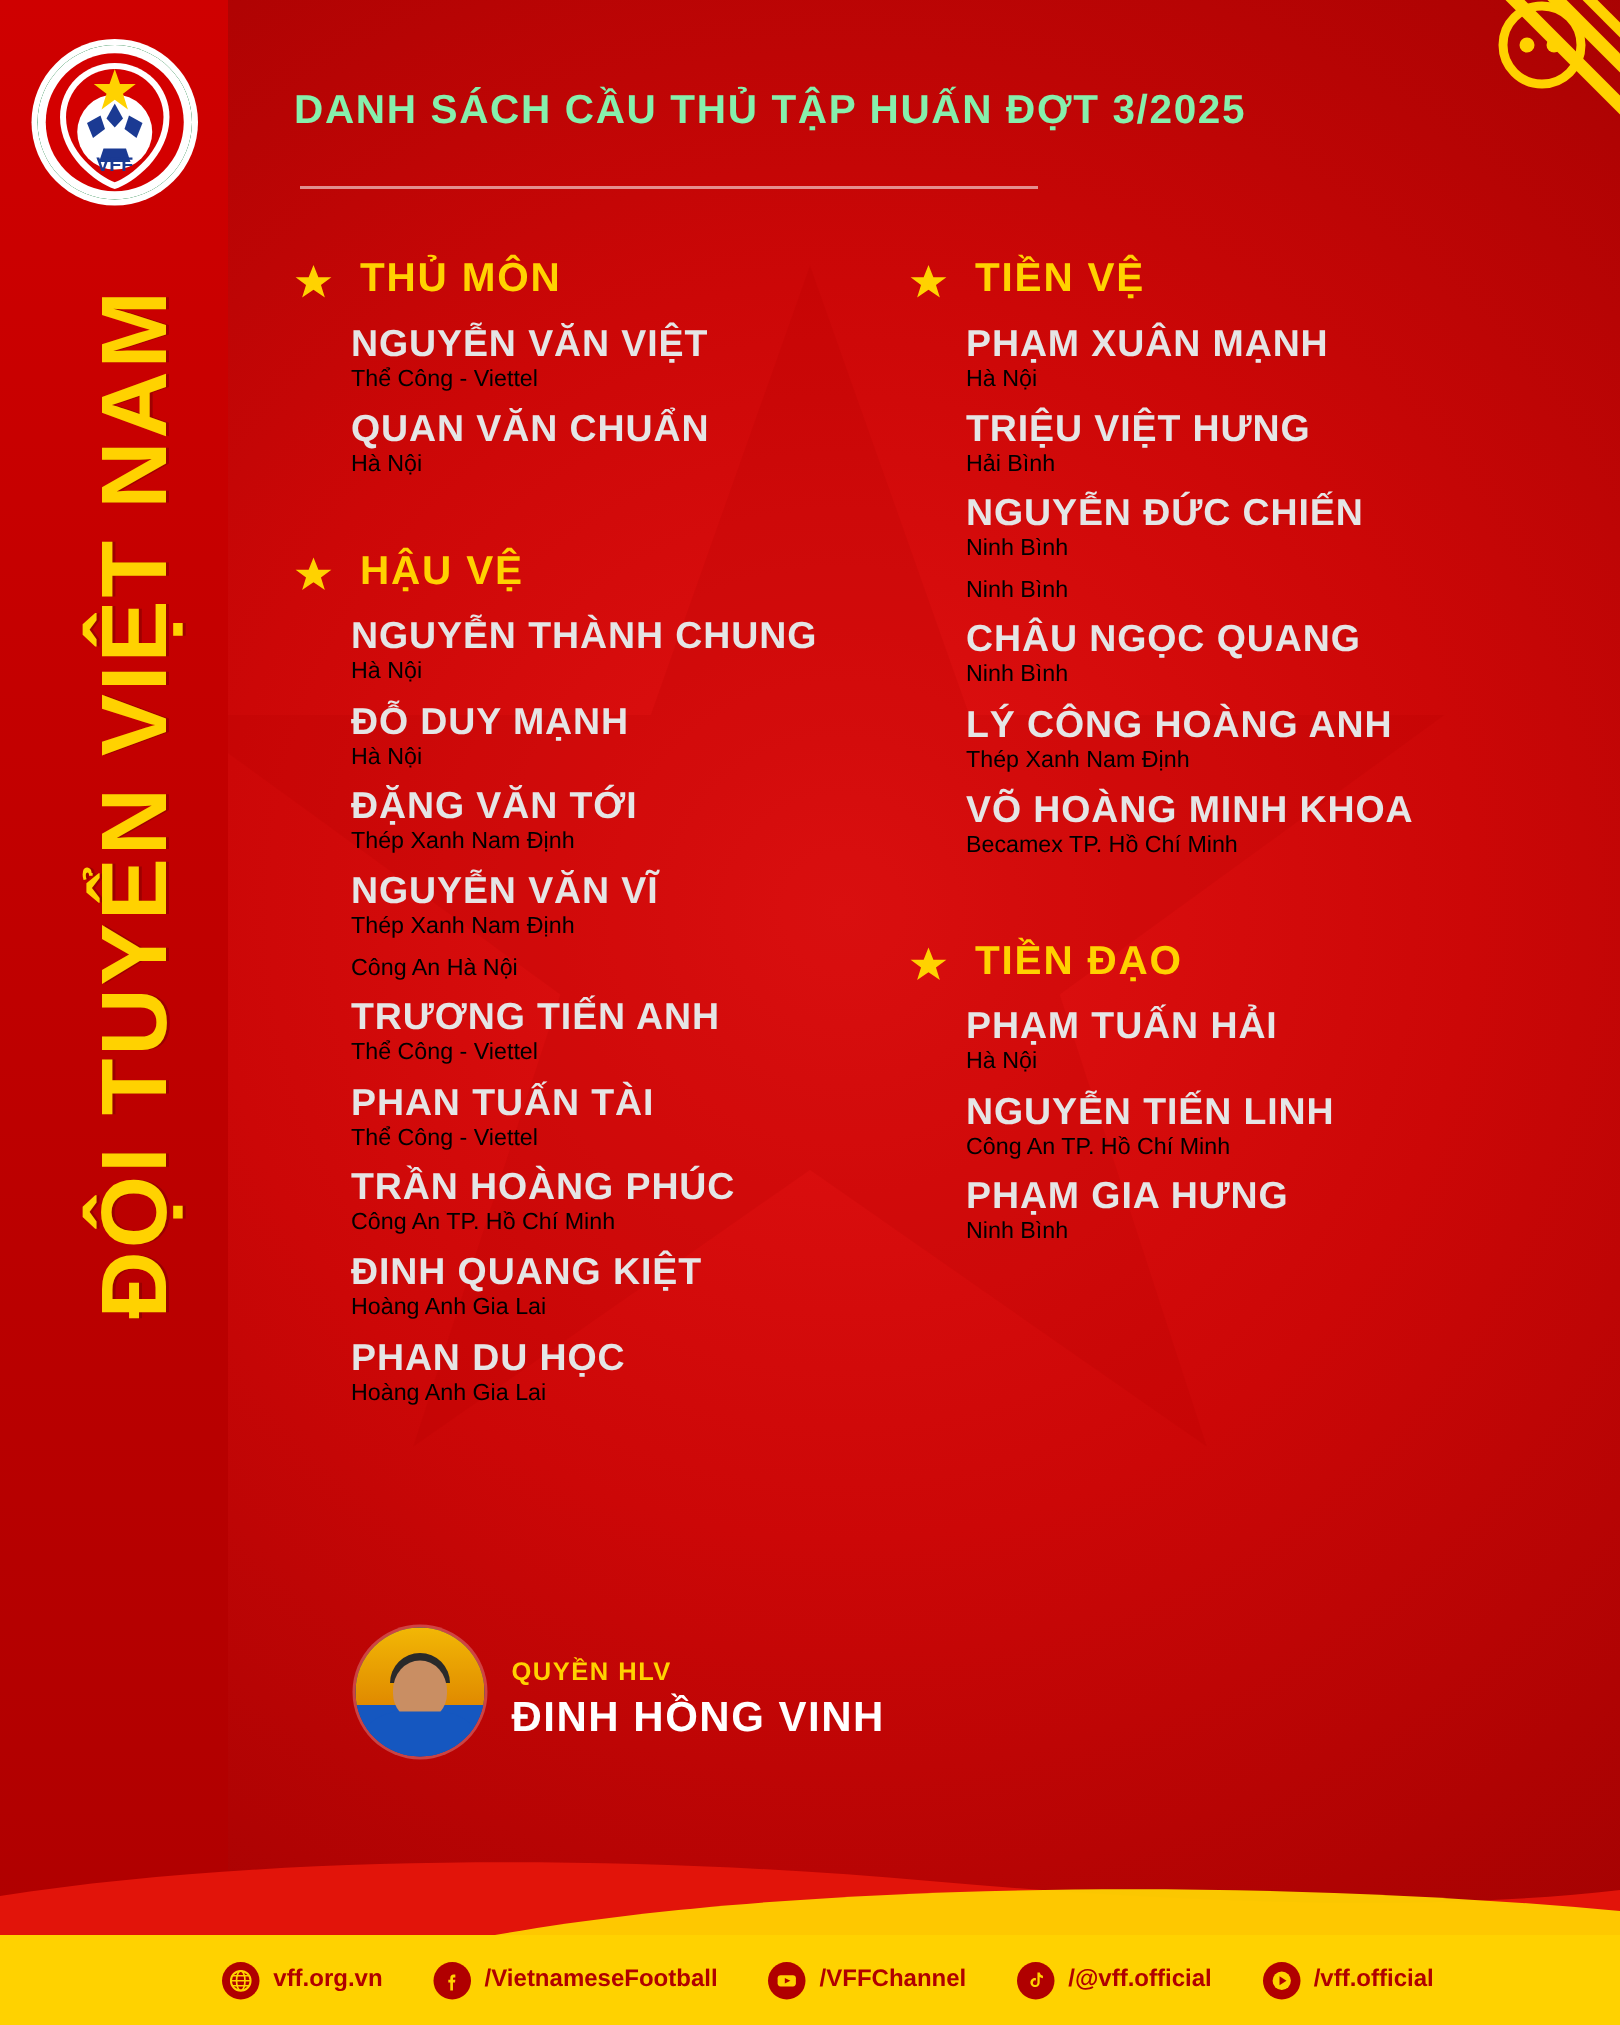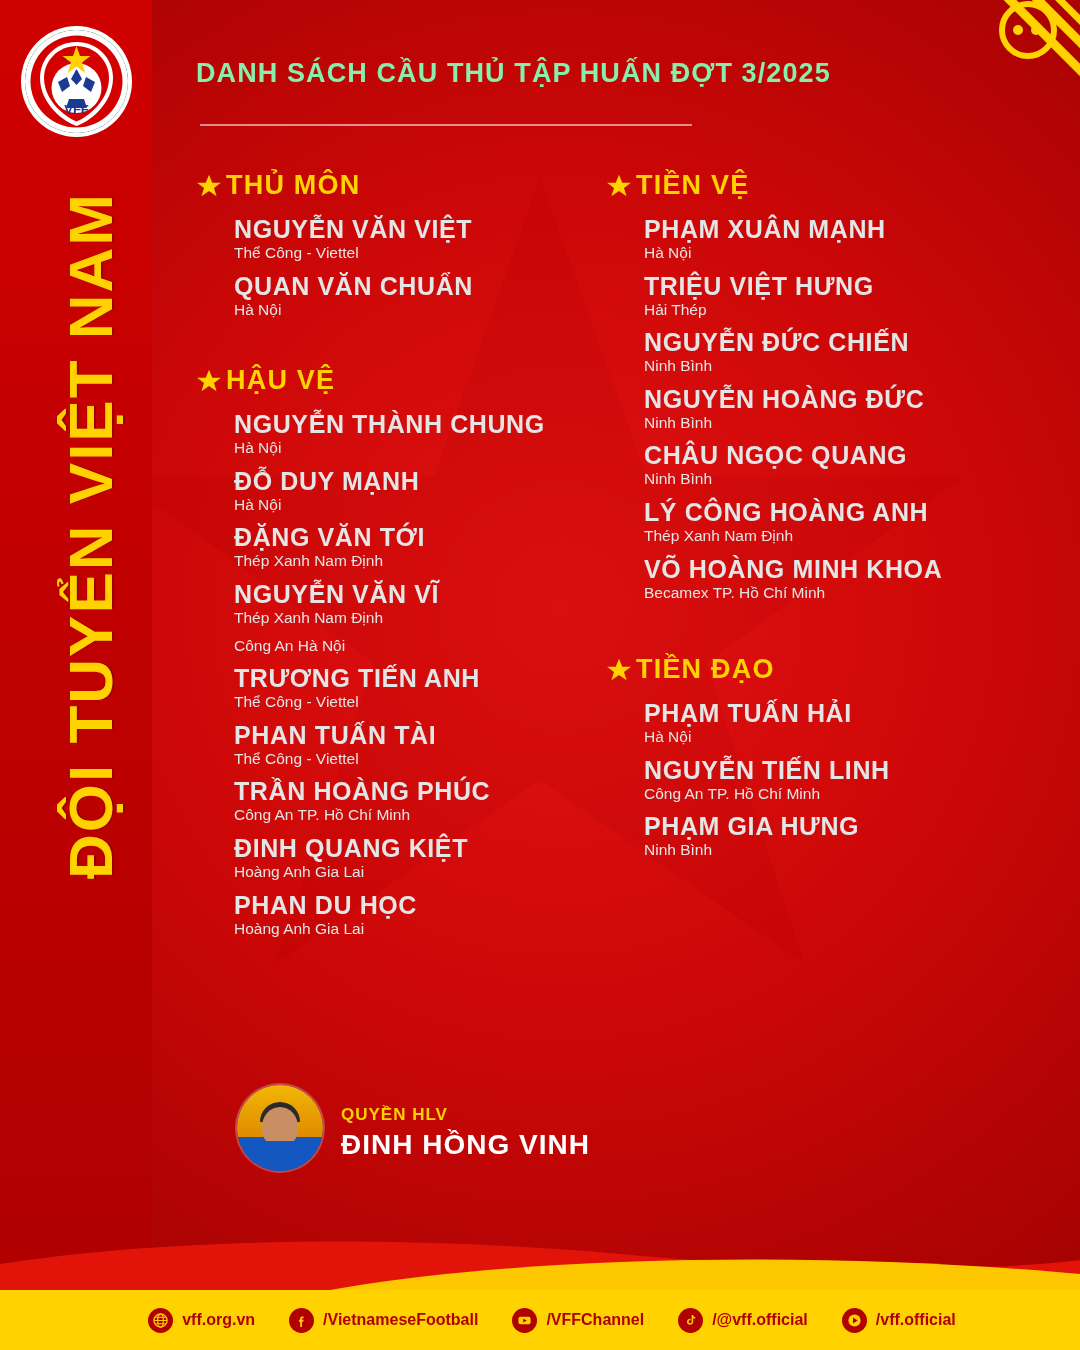--- a/index.html
+++ b/index.html
@@ -112,22 +112,22 @@
   .col {
     position: absolute;
     top: 170px;
   }
   .col-left { left: 196px; width: 390px; }
   .col-right { left: 606px; width: 400px; }
 
   .group { margin-bottom: 4px; }
   .group-head {
     display: flex;
-    align-items: center;
-    gap: 4px;
+    align-items: flex-end;
+    gap: 18px;
     margin-bottom: 14px;
   }
   .star-icon {
     width: 26px; height: 26px;
     flex: 0 0 auto;
     color: #ffd200;
   }
   .star-icon svg { display:block; width:100%; height:100%; }
   .group-title {
     font-size: 27px;
@@ -140,21 +140,21 @@
   .player-name {
     font-size: 25px;
     font-weight: 700;
     letter-spacing: .6px;
     line-height: 1.12;
     color: #e5e5e5;
   }
   .player-club {
     font-size: 15.5px;
     font-weight: 400;
-    color: #e5e5e5;
+    color: #000000;
     line-height: 1.2;
     margin-top: 1px;
   }
   .gap-after { margin-bottom: 46px; }
   .gap-right { margin-bottom: 52px; }
 
   
   .coach {
     position: absolute;
     left: 237px;
@@ -397,28 +397,27 @@
           </span>
           <span class="group-title">TIỀN VỆ</span>
         </div>
         <div class="players">
           <div class="player">
             <div class="player-name">PHẠM XUÂN MẠNH</div>
             <div class="player-club">Hà Nội</div>
           </div>
           <div class="player">
             <div class="player-name">TRIỆU VIỆT HƯNG</div>
-            <div class="player-club">Hải Thép</div>
+            <div class="player-club">Hải Bình</div>
           </div>
           <div class="player">
             <div class="player-name">NGUYỄN ĐỨC CHIẾN</div>
             <div class="player-club">Ninh Bình</div>
           </div>
           <div class="player">
-            <div class="player-name">NGUYỄN HOÀNG ĐỨC</div>
             <div class="player-club">Ninh Bình</div>
           </div>
           <div class="player">
             <div class="player-name">CHÂU NGỌC QUANG</div>
             <div class="player-club">Ninh Bình</div>
           </div>
           <div class="player">
             <div class="player-name">LÝ CÔNG HOÀNG ANH</div>
             <div class="player-club">Thép Xanh Nam Định</div>
           </div>

